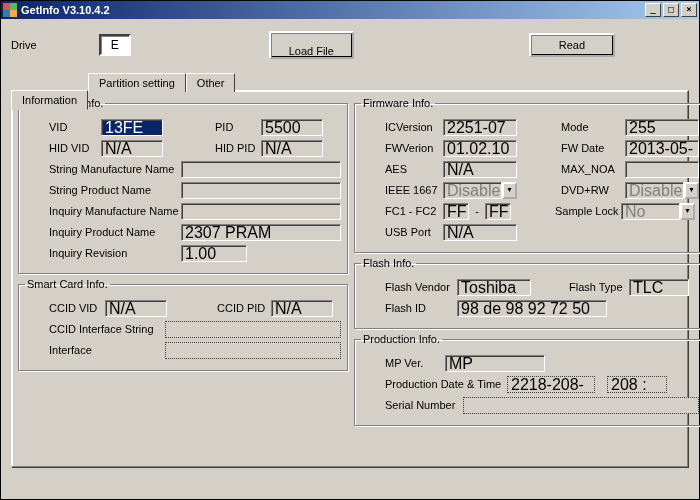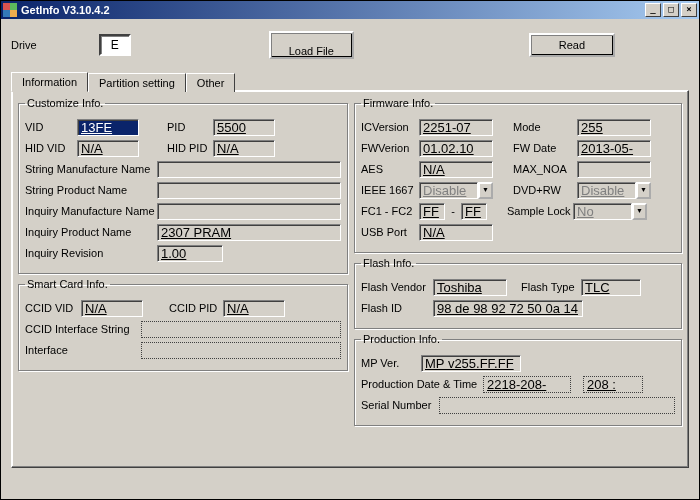--- a/index.html
+++ b/index.html
@@ -50,49 +50,48 @@
   .tabs { margin:6px 10px 0 10px; position:relative; }
   .tab-row { display:flex; position:relative; z-index:2; }
   .tab {
     padding:3px 10px; font-size:11px;
     border:1px solid #808080; border-bottom:none;
     background:#d4d0c8; margin-right:0px;
     border-top:1px solid #fff; border-left:1px solid #fff;
     border-right:1px solid #404040;
     position:relative; top:1px;
   }
-  .tab.active { background:#d4d0c8; top:1px; z-index:3; border-bottom:1px solid #d4d0c8; margin-bottom:-1px;}
+  .tab.active { background:#d4d0c8; top:19px; z-index:3; border-bottom:1px solid #d4d0c8; margin-bottom:-1px;}
   .tab.inactive { top:2px; background:#d4d0c8; }
   .panel {
     border:1px solid #808080;
     border-top:1px solid #fff; border-left:1px solid #fff;
     border-right:1px solid #404040; border-bottom:1px solid #404040;
     height:378px; padding:6px; position:relative;
     box-shadow: inset -1px -1px 0 #808080, inset 1px 1px 0 #fff;
   }
   .cols { display:flex; gap:6px; height:100%; }
   .col { display:flex; flex-direction:column; gap:4px; }
   .col.left { flex:0 0 330px; }
   .col.right { flex:1; }
   fieldset {
     border:1px solid #808080;
     box-shadow: inset 1px 1px 0 #fff, 1px 1px 0 #fff;
     padding:6px 6px 8px 6px; font-size:11px;
   }
   legend { font-size:11px; padding:0 2px; }
   .row { display:flex; align-items:center; margin:3px 0; gap:4px; min-height:18px;}
-  .flabel { font-size:11px; white-space:nowrap; }
+  .flabel { font-size:11px; white-space:nowrap;margin-left:24px; }
   .fval {
     height:17px; background:#d4d0c8;
     border:1px solid #808080; border-top-color:#808080; border-left-color:#808080;
     border-right-color:#fff; border-bottom-color:#fff;
     box-shadow: inset 1px 1px 0 #404040;
-    padding:1px 3px; font-size:13px; line-height:14px;
+    padding:1px 3px; font-size:16px; line-height:14px;
     overflow:hidden;
-    text-decoration:underline;
   }
   .fval.sel { background:#0a246a; color:#fff; }
   .fval.dotted { border:1px dotted #404040; background:#d4d0c8; box-shadow:none; }
   .combo { display:flex; }
   .combo .arrow {
     width:15px; height:17px; background:#d4d0c8;
     border:2px outset #fff; font-size:7px; text-align:center; line-height:11px;
   }
   .narrow { width:62px; }
   .mid { width:74px; }

